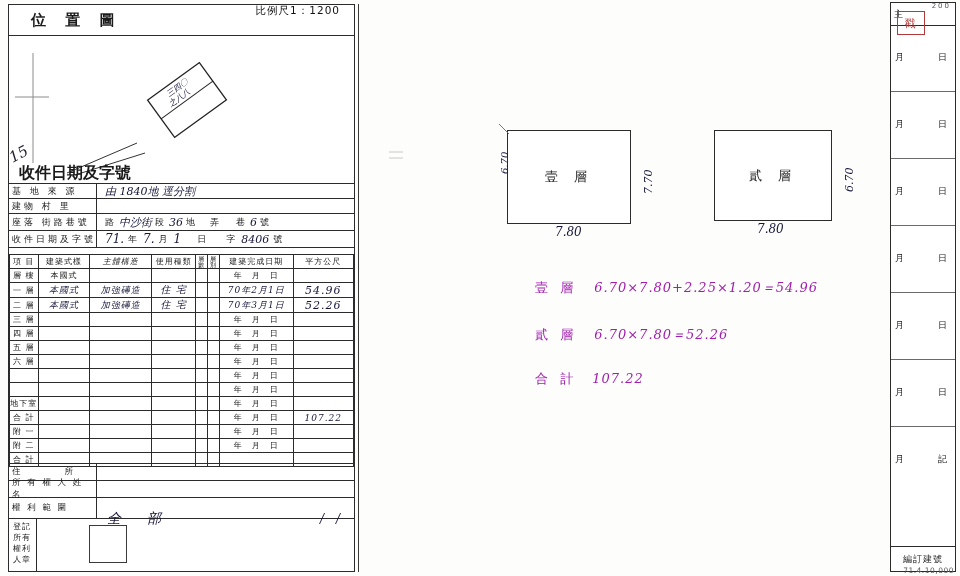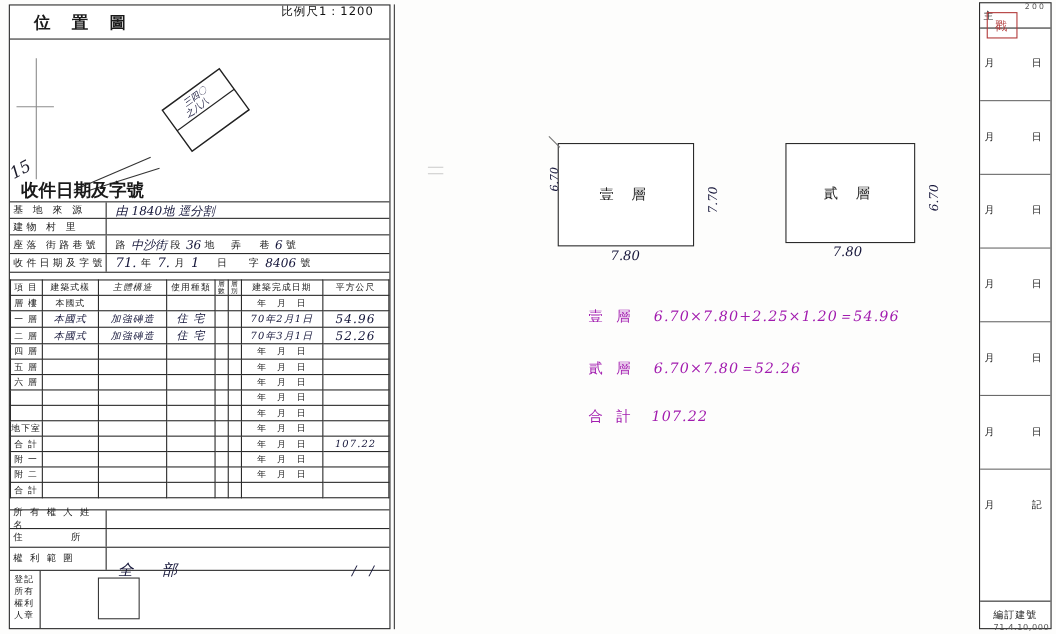--- a/index.html
+++ b/index.html
@@ -489,20 +489,30 @@
         <td>二 層</td>
         <td class="hw hw-s">本國式</td>
         <td class="hw hw-s">加強磚造</td>
         <td class="hw">住 宅</td>
         <td></td>
         <td></td>
         <td class="hw hw-s">70年3月1日</td>
         <td class="hw hw-b">52.26</td>
       </tr>
       <tr>
+        <td>三 層</td>
+        <td></td>
+        <td></td>
+        <td></td>
+        <td></td>
+        <td></td>
+        <td class="datecell">年　月　日</td>
+        <td></td>
+      </tr>
+      <tr>
         <td>四 層</td>
         <td></td>
         <td></td>
         <td></td>
         <td></td>
         <td></td>
         <td class="datecell">年　月　日</td>
         <td></td>
       </tr>
       <tr>
@@ -593,25 +603,25 @@
         <td></td>
         <td></td>
         <td class="datecell"></td>
         <td></td>
       </tr>
     </tbody>
       </table>
 
     <div class="ownerblock">
       <div class="orow">
+        <div class="lab">住　　　　所</div>
+        <div class="val hw"></div>
+      </div>
+      <div class="orow">
         <div class="lab">所 有 權 人 姓 名</div>
-        <div class="val hw"></div>
-      </div>
-      <div class="orow">
-        <div class="lab">住　　　　所</div>
         <div class="val hw"></div>
       </div>
       <div class="orow" style="height:20px">
         <div class="lab">權 利 範 圍</div>
         <div class="val" style="justify-content:space-between;padding-right:14px;margin-top:21px;">
           <span class="hw" style="font-size:14px;letter-spacing:6px;">全　部</span>
           <span class="hw" style="font-size:12px">/　/</span>
         </div>
       </div>
       <div class="stampbox">

